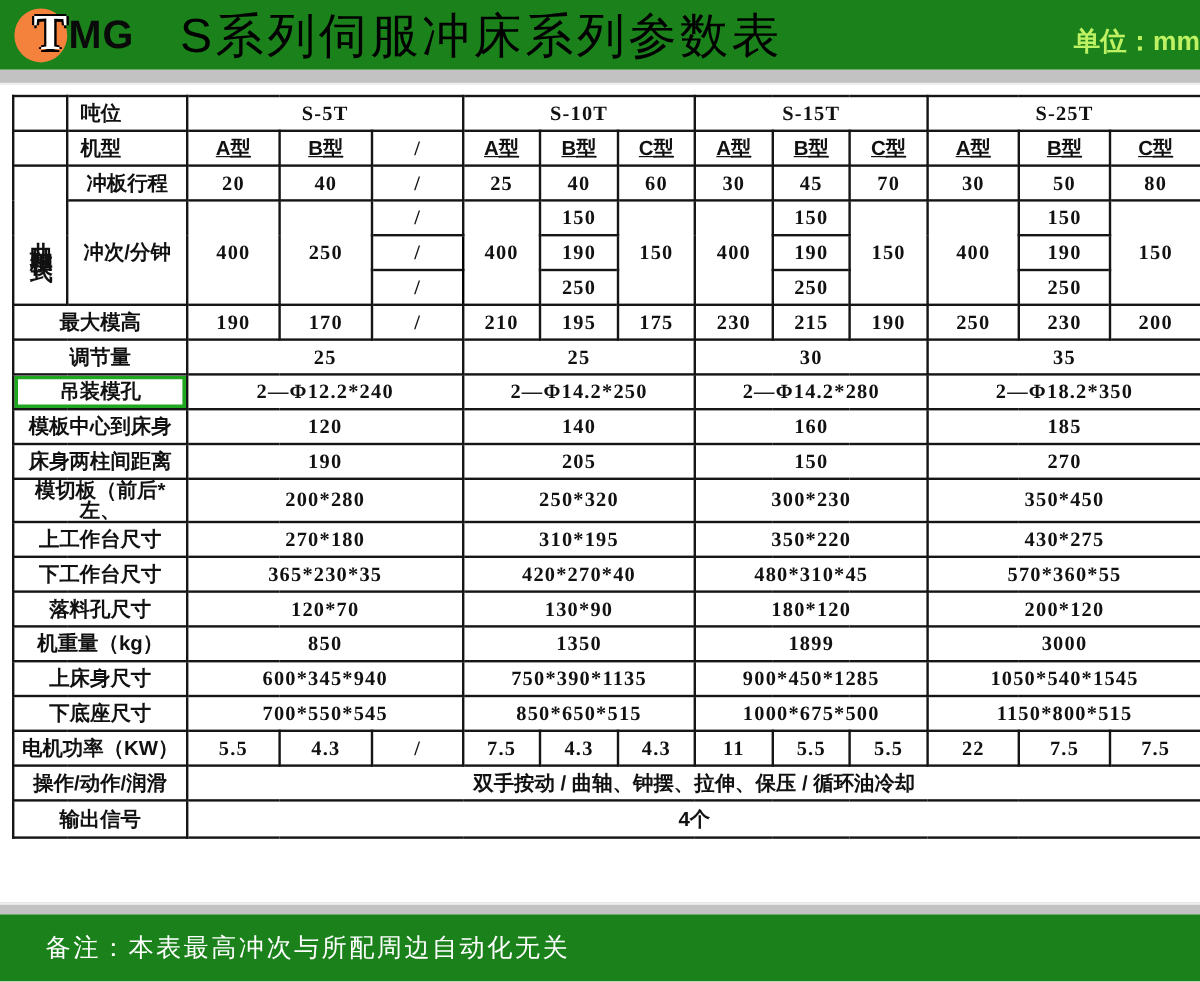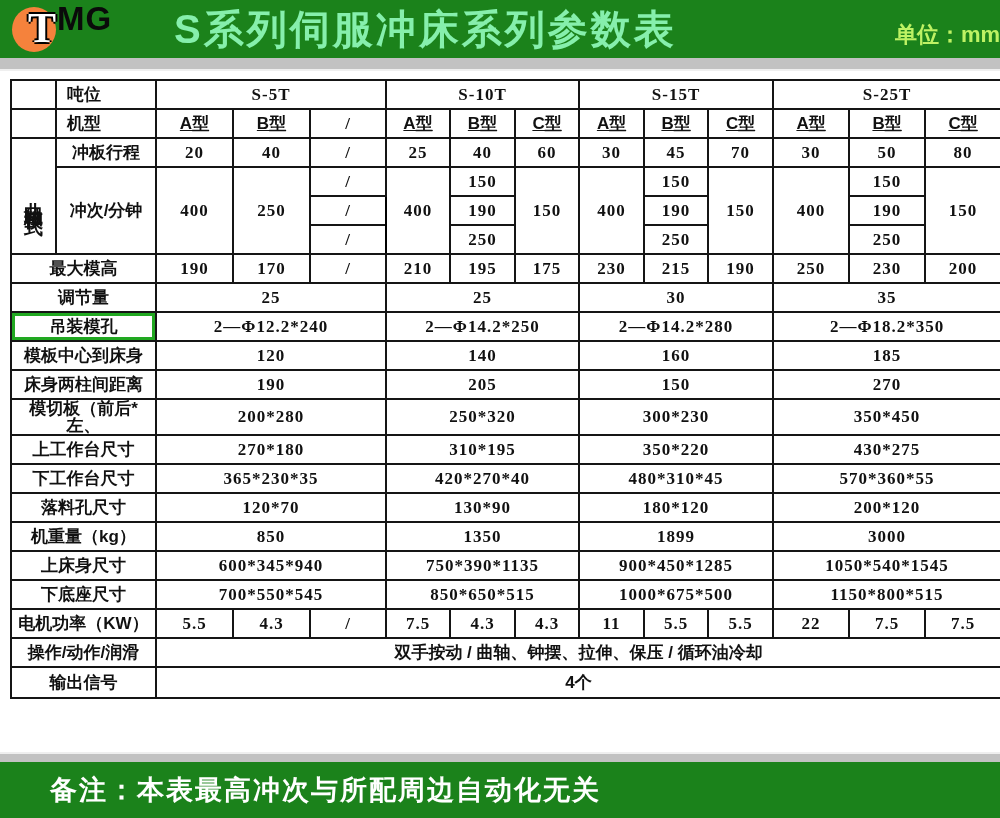--- a/index.html
+++ b/index.html
@@ -5,22 +5,22 @@
   * { margin:0; padding:0; box-sizing:border-box; }
   body { width:1000px; height:818px; background:#fff; font-family:"Liberation Sans", sans-serif; overflow:hidden; }
   .page { width:1000px; height:818px; display:flex; flex-direction:column; background:#fff; }
 
   
   .banner { height:58px; background:#1b821b; display:flex; align-items:center; position:relative; flex:0 0 auto; }
   .logo { position:relative; width:150px; height:58px; flex:0 0 auto; }
   .logo .ellipse { position:absolute; left:12px; top:7px; width:44px; height:45px; background:#f5823c; border-radius:50%; }
   .logo .t { position:absolute; left:28px; top:4px; font-size:42px; font-weight:bold; color:#ffffff; font-family:"Liberation Serif",serif;
              text-shadow:-2px 0 #000, 2px 0 #000, 0 -2px #000, 0 2px #000; }
-  .logo .mg { position:absolute; left:57px; top:0; font-size:33px; font-weight:bold; color:#0a0a0a; letter-spacing:1px; font-family:"Liberation Sans",sans-serif; }
-  .title { color:#86efac; font-weight:bold; font-size:40px; letter-spacing:3px; white-space:nowrap; margin-left:24px; }
+  .logo .mg { position:absolute; left:57px; top:10px; font-size:33px; font-weight:bold; color:#0a0a0a; letter-spacing:1px; font-family:"Liberation Sans",sans-serif; }
+  .title { color:#000000; font-weight:normal; font-size:40px; letter-spacing:3px; white-space:nowrap; margin-left:0; }
   .unit { position:absolute; right:0px; bottom:8px; color:#bef264; font-weight:bold; font-size:22px; white-space:nowrap; }
   .strip { background:#c2c2c2; flex:0 0 auto; }
   .strip.top { height:13px; border-bottom:2px solid #efefef; }
   .strip.bottom { height:10px; border-top:2px solid #efefef; }
 
   
   .table-wrap { flex:1 1 auto; padding:8px 0 4px 10px; overflow:hidden; background:#fff; }
   table { border-collapse:collapse; table-layout:fixed; width:990px; border:2px solid #151515; }
   td { border:2px solid #151515; text-align:center; vertical-align:middle; height:29px;
        font-size:17px; font-weight:bold; color:#111; overflow:hidden; white-space:nowrap; }
@@ -29,21 +29,21 @@
   td.num { font-family:"Liberation Serif", serif; letter-spacing:1px; }
   td.mdl span { text-decoration:underline; }
   td.gl { border-left:2px solid #000; }
   td.tthin { border-top:1px solid #555; }
   td.vert { writing-mode:vertical-rl; text-orientation:upright; letter-spacing:5px; font-size:19px; padding:2px 0; }
   td.hl { box-shadow: inset 0 0 0 3px #21a821; text-align: center; }
   tr.tall td { height:31px; }
 
   
   .footer { height:56px; background:#1b821b; display:flex; align-items:center; flex:0 0 auto; }
-  .note { color:#fff; font-weight:bold; font-size:27px; padding-left:50px; letter-spacing:2px; white-space:nowrap; }
+  .note { color:#fff; font-weight:normal; font-size:21px; padding-left:38px; letter-spacing:2px; white-space:nowrap; }
 </style>
 </head>
 <body>
 
 <div class="page">
 
   <div class="banner">
     <div class="logo">
       <div class="ellipse"></div>
       <span class="t">T</span>

